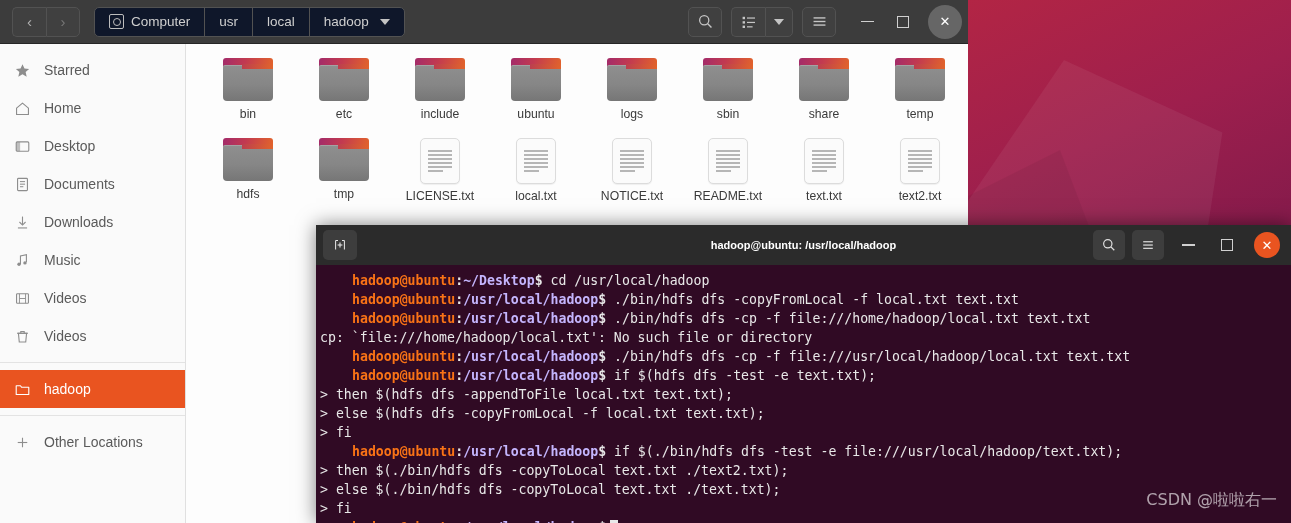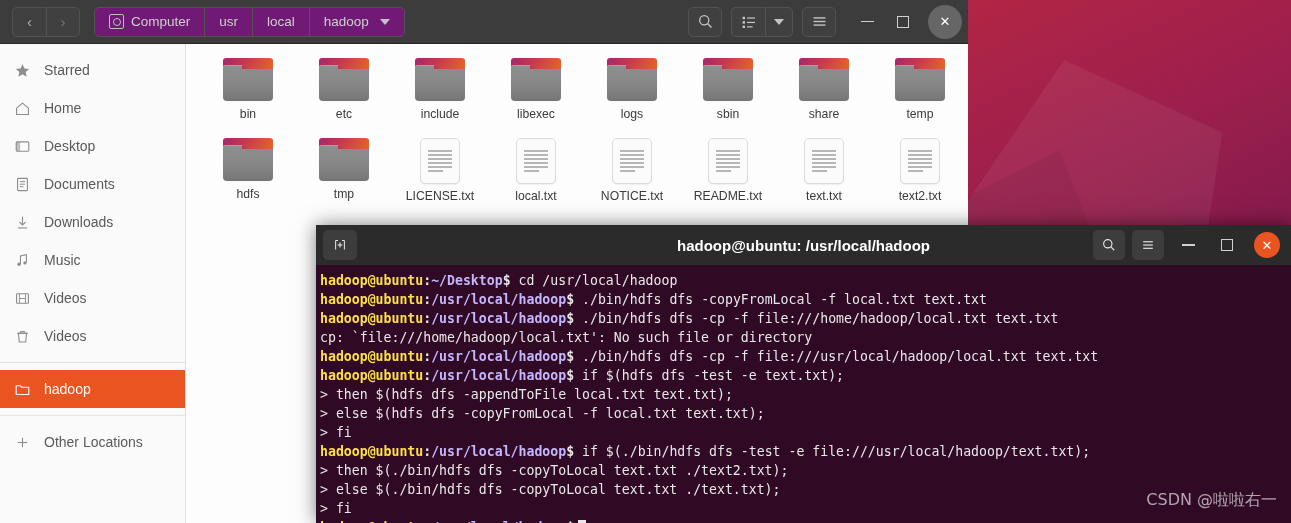--- a/index.html
+++ b/index.html
@@ -51,21 +51,21 @@
     border: 1px solid #525252;
     display: flex; align-items: center; justify-content: center;
     color: #b0b0b0; font-size: 15px;
   }
   .nav-btn.first { border-radius: 5px 0 0 5px; border-right: none; }
   .nav-btn.last  { border-radius: 0 5px 5px 0; color: #777; }
 
   .breadcrumb {
     display: flex; margin-left: 14px;
     border: 1px solid #525252; border-radius: 5px;
-    background: #701a75; overflow: hidden; height: 30px;
+    background: #0f172a; overflow: hidden; height: 30px;
   }
   .crumb {
     display: flex; align-items: center; gap: 7px;
     padding: 0 14px; height: 28px;
     color: #cfcfcf; font-size: 13.5px;
     border-right: 1px solid #525252;
   }
   .crumb:last-child { border-right: none; }
   .crumb-icon {
     width: 15px; height: 15px; border: 1.4px solid #bdbdbd; border-radius: 2px;
@@ -181,21 +181,21 @@
     display: flex; align-items: center; padding: 0 7px;
     position: relative;
   }
   .tab-new {
     width: 34px; height: 30px; background: #3d3d3d; border-radius: 5px;
     display: flex; align-items: center; justify-content: center;
     color: #e4e4e4; font-size: 13px;
   }
   .term-title-text {
     position: absolute; left: 0; right: 0; text-align: center;
-    color: #ffffff; font-size: 15px; font-weight: bold;
+    color: #ffffff; font-size: 11px; font-weight: bold;
     pointer-events: none;
   }
   .term-title .right { margin-left: auto; display: flex; align-items: center; z-index: 2; }
   .tbtn {
     width: 32px; height: 30px; background: #3d3d3d; border-radius: 5px;
     display: flex; align-items: center; justify-content: center;
     color: #e0e0e0; margin-left: 7px;
   }
   .tw { width: 30px; height: 30px; display: flex; align-items: center; justify-content: center; margin-left: 9px; color: #dcdcdc; }
   .tw-close {
@@ -205,21 +205,21 @@
     margin-left: 12px; margin-right: 4px;
   }
   .term-body {
     flex: 1; padding: 6px 0 0 2px;
     font-family: "DejaVu Sans Mono", monospace;
     font-size: 13.2px; line-height: 19px;
     color: #e8e8e8; white-space: pre; overflow: hidden;
     position: relative;
   }
   .t-line { padding-left: 2px; }
-  .t-user { color: #fde047; font-weight: bold; }
+  .t-user { color: #f97316; font-weight: bold; margin-left: 32px; }
   .t-colon { color: #e8e8e8; font-weight: bold; }
   .t-path { color: #c4b5fd; font-weight: bold; }
   .t-dollar { color: #e8e8e8; font-weight: bold; }
   .cursor {
     display: inline-block; width: 8px; height: 15px;
     background: #e8e8e8; vertical-align: -3px; margin-left: 4px;
   }
   .watermark {
     position: absolute; right: 14px; bottom: 12px;
     color: rgba(255,255,255,0.62); font-size: 16px;
@@ -436,21 +436,21 @@
                 <div class="notch"></div>
               </div>
               <div class="file-label">include</div>
             </div>
             <div class="file-cell">
               <div class="ic-folder">
                 <div class="tab"></div>
                 <div class="body"></div>
                 <div class="notch"></div>
               </div>
-              <div class="file-label">libexec</div>
+              <div class="file-label">ubuntu</div>
             </div>
             <div class="file-cell">
               <div class="ic-folder">
                 <div class="tab"></div>
                 <div class="body"></div>
                 <div class="notch"></div>
               </div>
               <div class="file-label">logs</div>
             </div>
             <div class="file-cell">

